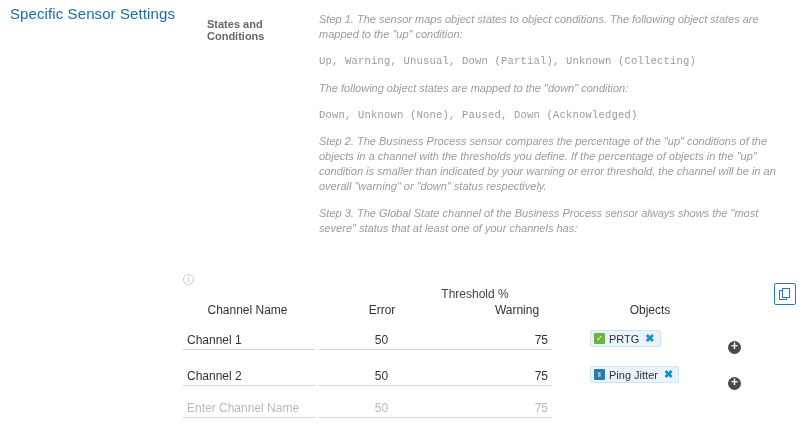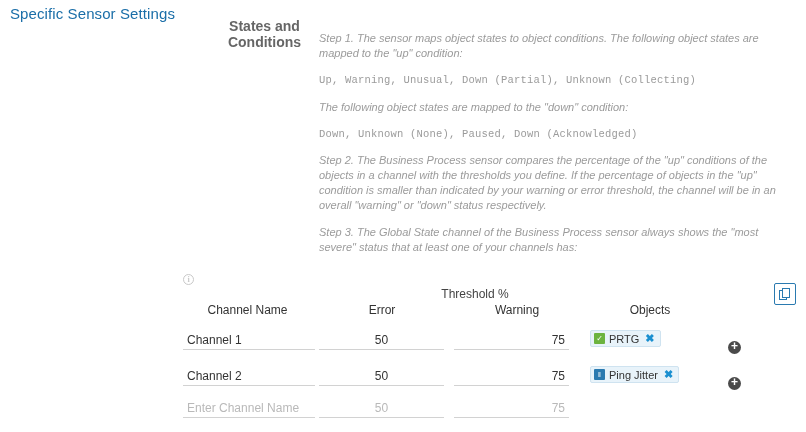--- a/index.html
+++ b/index.html
@@ -19,28 +19,28 @@
     position: absolute;
     left: 10px; top: 5px;
     font-size: 15px;
     color: #1a6ea8;
     letter-spacing: .1px;
   }
   .field-label {
     position: absolute;
     left: 207px; top: 18px;
     width: 115px;
-    text-align: center;
-    font-size: 14px;
+    text-align: left;
+    font-size: 11px;
     font-weight: bold;
     color: #666;
   }
   .help-body {
     position: absolute;
-    left: 319px; top: 31px;
+    left: 319px; top: 12px;
     width: 472px;
     color: #9b9b9b;
     font-size: 11px;
     font-style: italic;
     line-height: 1.37;
   }
   .help-body p { margin: 0 0 12px 0; }
   .help-body p.mono {
     font-family: "Liberation Mono", monospace;
     font-style: normal;
@@ -110,21 +110,21 @@
     font-family: "Liberation Sans", sans-serif;
     font-size: 12px;
     color: #333;
     padding: 2px 4px;
     outline: none;
     height: 20px;
   }
   .inp::placeholder { color: #b9b9b9; }
   .inp-name  { left: 183px; width: 132px; }
   .inp-err   { left: 319px; width: 125px; text-align: center; }
-  .inp-warn  { left: 454px; width: 115px; text-align: right; }
+  .inp-warn  { left: 437px; width: 115px; text-align: right; }
 
   .tag {
     position: absolute;
     left: 590px;
     top: 0px;
     height: 17px;
     display: inline-flex;
     align-items: center;
     gap: 4px;
     background: #e8f3fa;

